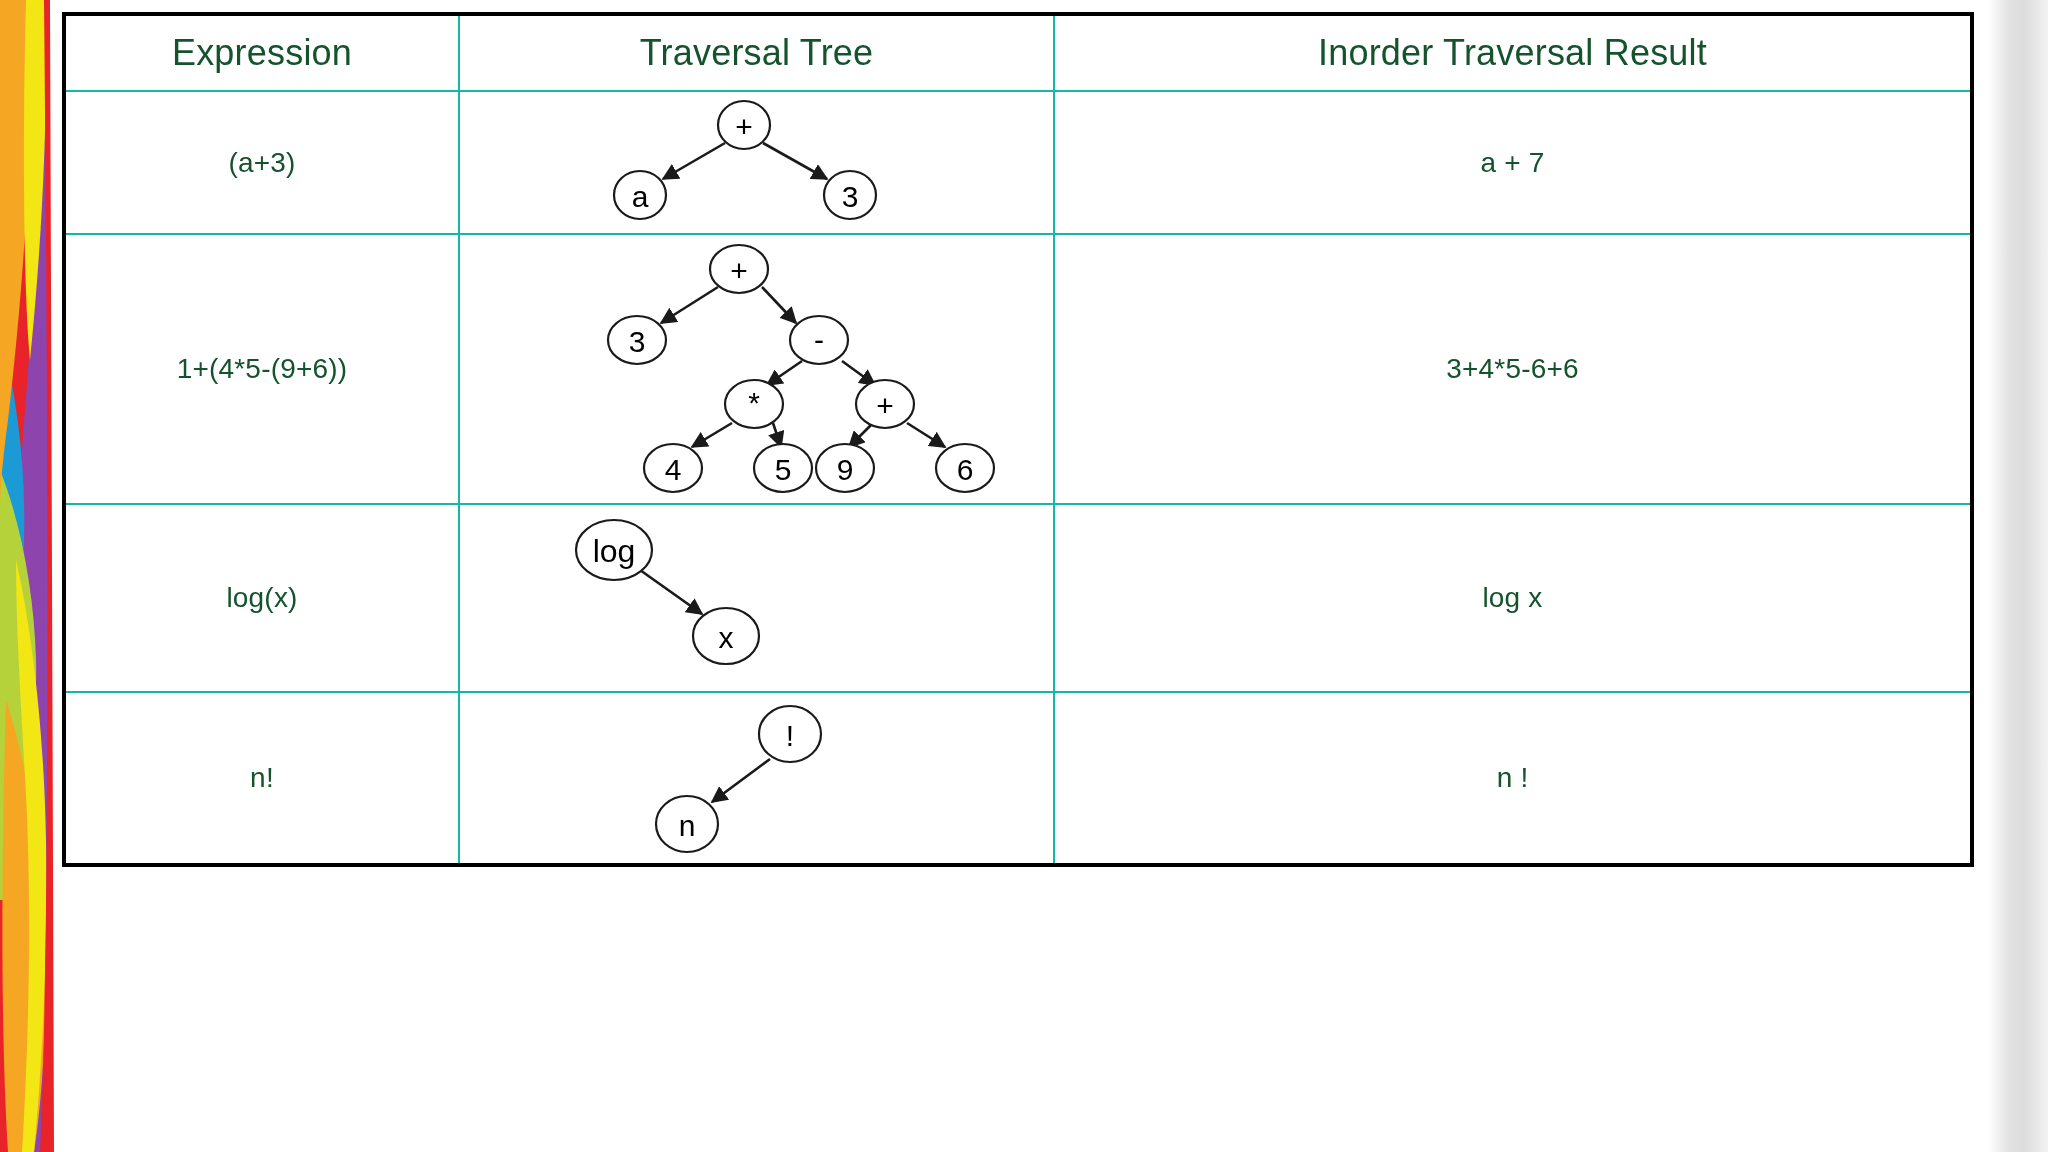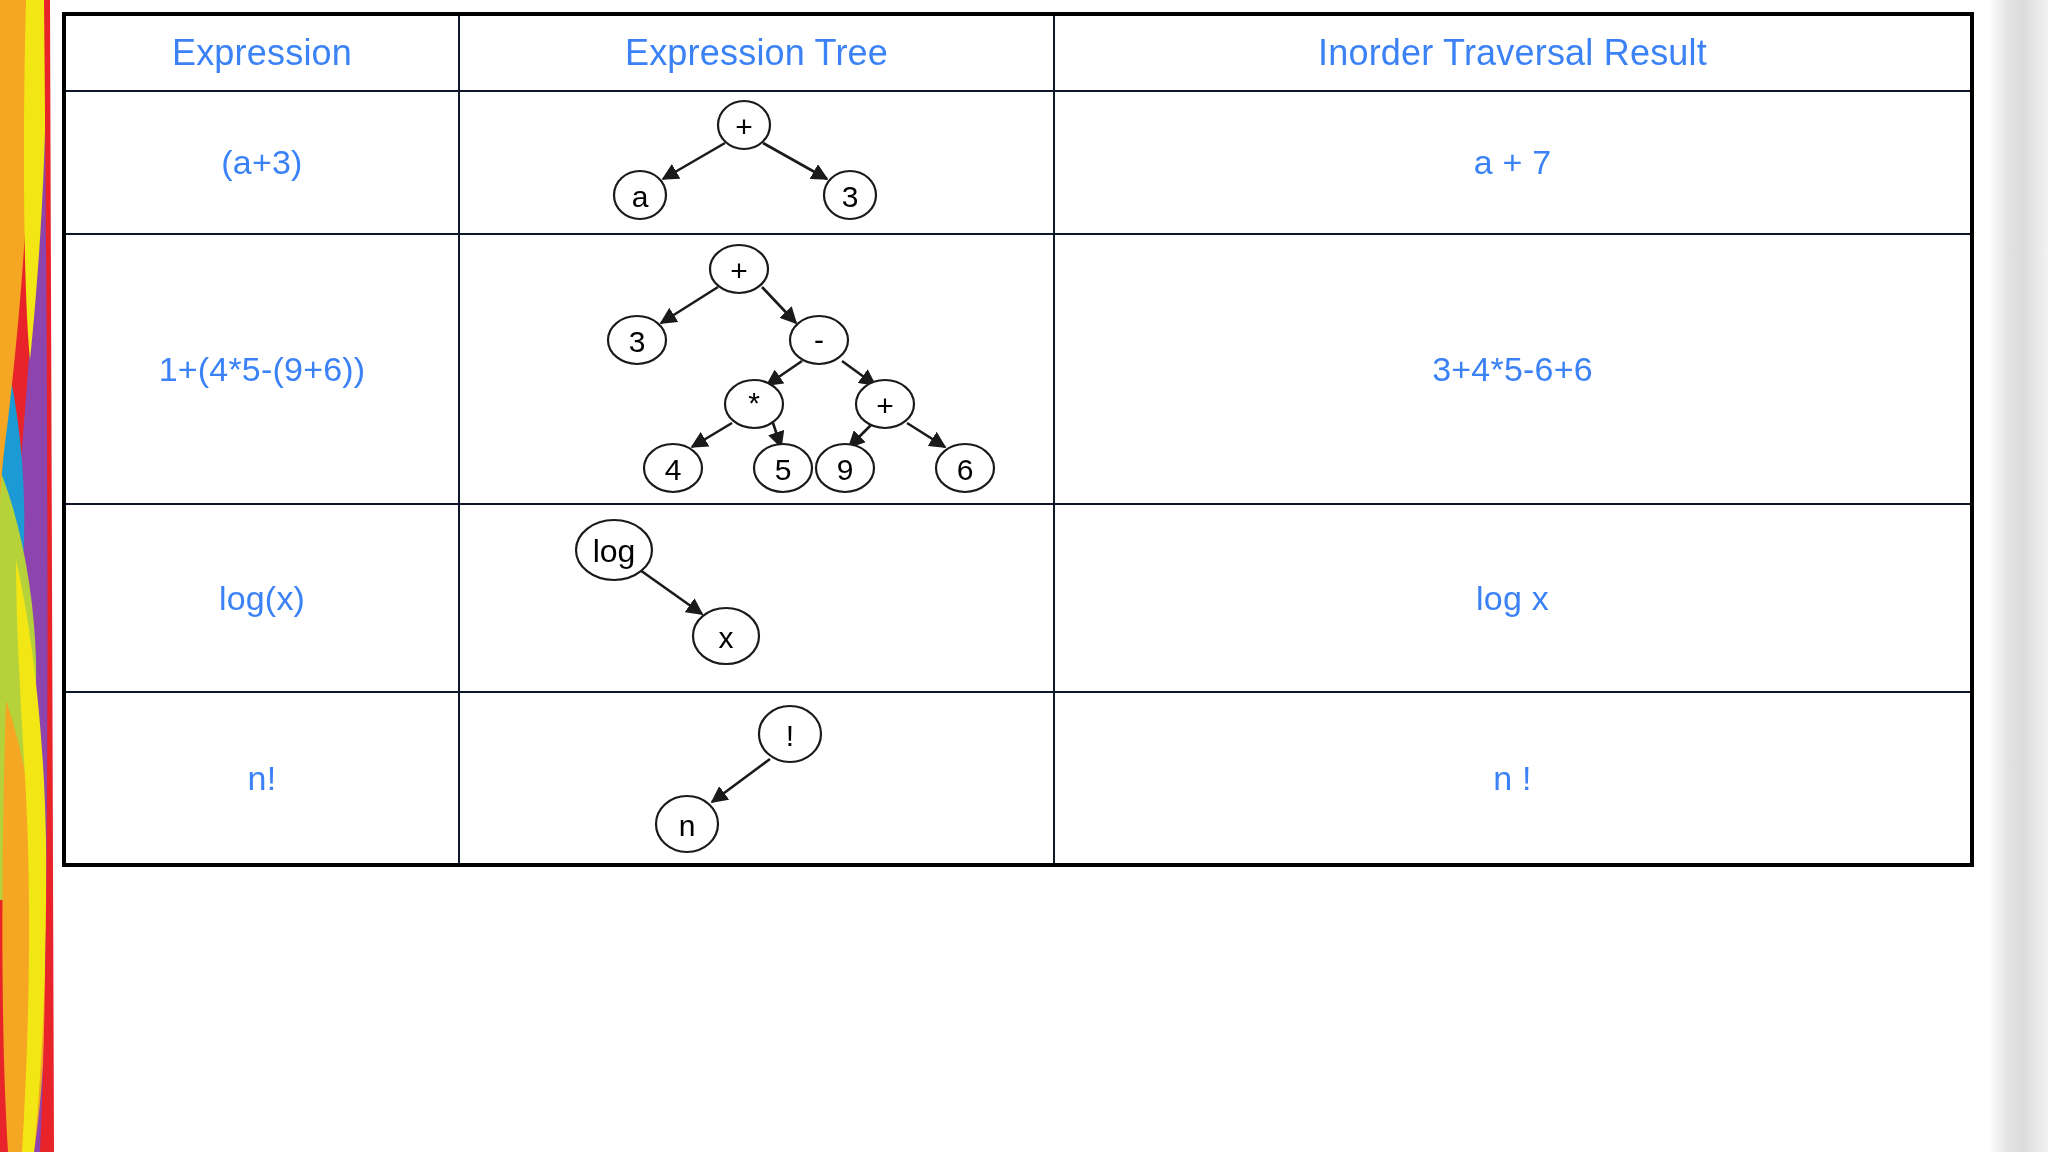--- a/index.html
+++ b/index.html
@@ -39,38 +39,38 @@
     left: 62px;
     top: 12px;
     width: 1908px;
     height: 848px;
     border-collapse: collapse;
     table-layout: fixed;
     background: #ffffff;
     border: 4px solid #000000;
   }
   #expr-table td, #expr-table th {
-    border: 2px solid #0f172a;
+    border: 2px solid #14b8a6;
     padding: 0;
     text-align: center;
     vertical-align: middle;
     font-weight: normal;
-    color: #3b82f6;
+    color: #14532d;
   }
   .col-expr   { width: 395px; }
   .col-tree   { width: 595px; }
   .col-result { width: 918px; }
 
   .hdr {
     height: 74px;
     font-size: 36px;
     letter-spacing: 0.2px;
   }
   .cell-text {
-    font-size: 34px;
+    font-size: 28px;
     letter-spacing: 0.2px;
   }
   .row1 { height: 143px; }
   .row2 { height: 270px; }
   .row3 { height: 188px; }
   .row4 { height: 173px; }
 
   .tree-cell {
     position: relative;
     padding: 0;
@@ -126,21 +126,21 @@
 
 <table id="expr-table">
   <colgroup>
     <col class="col-expr">
       <col class="col-tree">
       <col class="col-result">
   </colgroup>
   <thead>
     <tr>
       <th class="hdr">Expression</th>
-      <th class="hdr">Expression Tree</th>
+      <th class="hdr">Traversal Tree</th>
       <th class="hdr">Inorder Traversal Result</th>
     </tr>
   </thead>
   <tbody>
 
     <tr class="row1">
       <td class="cell-text">(a+3)</td>
       <td class="tree-cell">
         <svg width="470" height="136" viewBox="0 0 470 136">
           <defs>

